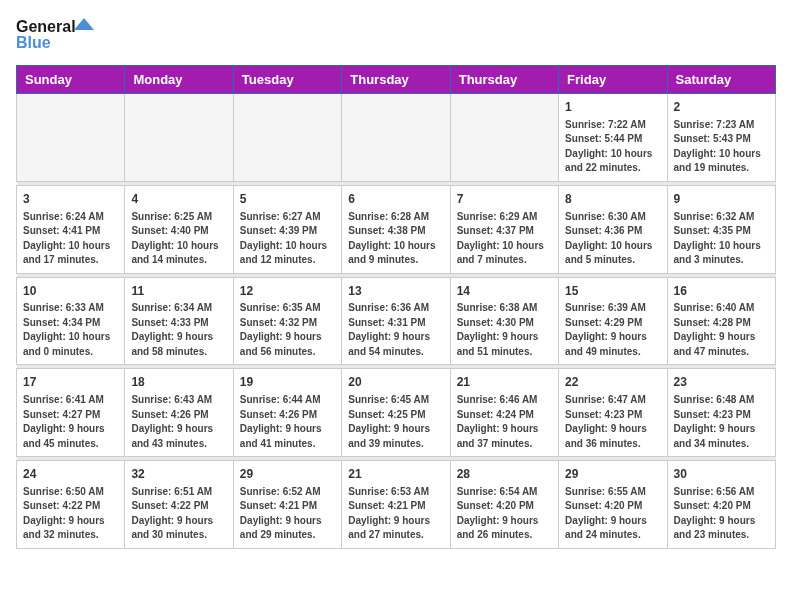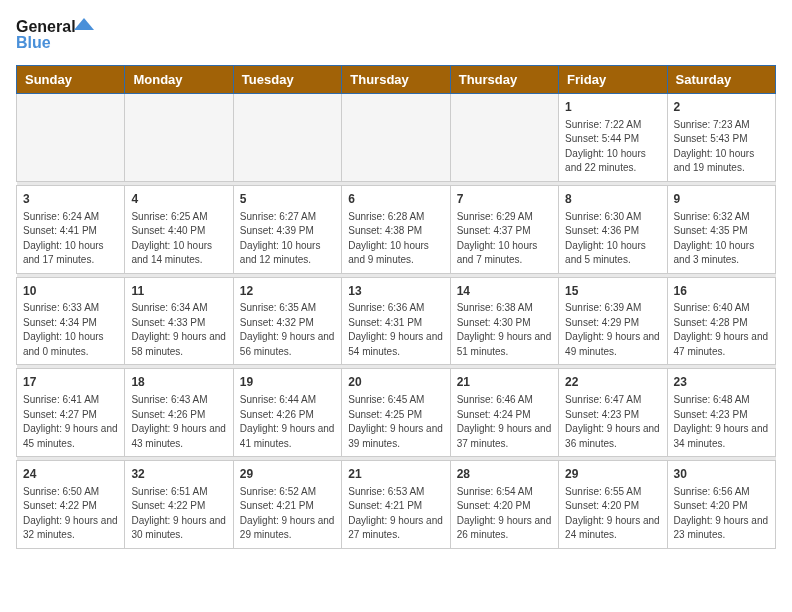--- a/index.html
+++ b/index.html
@@ -32,21 +32,21 @@
     .location {
       font-size: 15px;
       color: #555;
     }
     .calendar {
       width: 100%;
       border-collapse: collapse;
       margin-top: 8px;
     }
     .calendar th {
-      background: #a16207;
+      background: #a21caf;
       color: #fff;
       font-size: 13px;
       font-weight: bold;
       padding: 6px 8px;
       text-align: left;
       border: 1px solid #2e6aaa;
     }
     .calendar td {
       vertical-align: top;
       border: 1px solid #ccc;
@@ -64,20 +64,21 @@
     .day-num {
       font-weight: bold;
       font-size: 12px;
       display: block;
       margin-bottom: 2px;
     }
     .day-info {
       font-size: 10px;
       color: #444;
       line-height: 1.45;
+      font-weight: bold;
     }
     .row-spacer td {
       height: 4px;
       background: #e8e8e8;
       border: none;
       padding: 0;
     }
   </style>
 </head>
 <body>

